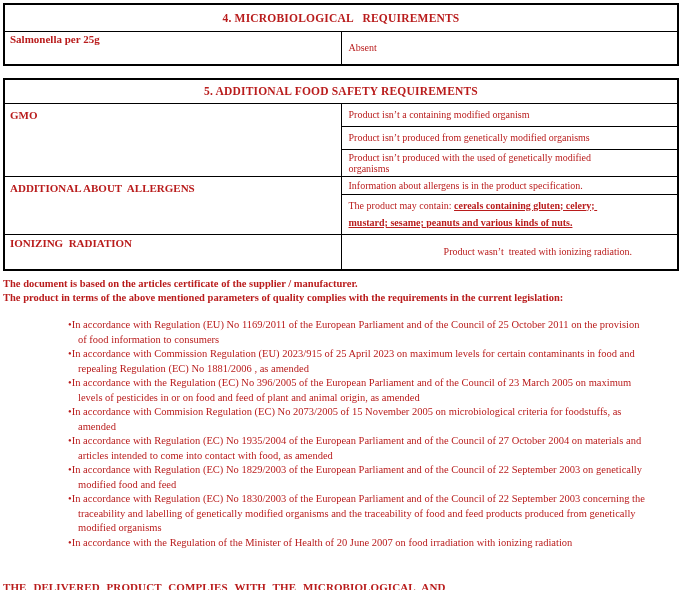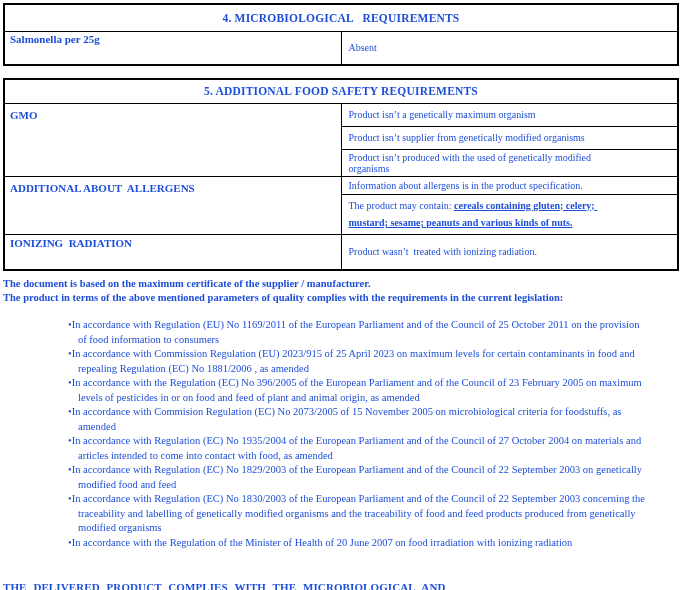--- a/index.html
+++ b/index.html
@@ -4,21 +4,21 @@
 <style>
   html, body { margin: 0; padding: 0; background: #ffffff; }
   .page {
     position: relative;
     width: 682px;
     height: 590px;
     box-sizing: border-box;
     padding: 3px 3px 0 3px;
     background: #ffffff;
     font-family: "Liberation Serif", "DejaVu Serif", serif;
-    color: #1d4ed8;
+    color: #b91c1c;
     overflow: hidden;
   }
   table.spec {
     border-collapse: collapse;
     width: 676px;
     table-layout: fixed;
     border: 2px solid #000;
   }
   table.spec th, table.spec td {
     border: 1px solid #000;
@@ -45,21 +45,21 @@
   td.val {
     font-size: 10px;
     vertical-align: middle;
     padding: 2px 45px 2px 7px;
   }
   table.t1 td.param { vertical-align: middle; padding-top: 0; }
   table.t1 td.val { height: 34px; }
   tr.r-h23 td.val { height: 23px; }
   tr.r-h18 td.val { height: 18px; padding-top: 1px; padding-bottom: 1px; }
   tr.r-h39 td.val { height: 39px; line-height: 1.75; border-radius: 11px; }
-  tr.r-h36 td.val { height: 36px; }
+  tr.r-h36 td.val { height: 36px; text-align: right; }
   .emph { font-weight: bold; text-decoration: underline; }
   .gap12 { height: 12px; }
   .notes {
     margin-top: 6px;
     font-weight: bold;
     font-size: 10.5px;
     line-height: 14px;
   }
   ul.regs {
     margin: 13px 0 0 33px;
@@ -104,51 +104,51 @@
 
   <div class="gap12"></div>
 
   <table class="spec t2">
     <tbody>
         <tr>
       <th class="section-title" colspan="2">5. ADDITIONAL FOOD SAFETY REQUIREMENTS</th>
     </tr>
     <tr class="r-h23">
       <td class="param" rowspan="3">GMO</td>
-      <td class="val">Product isn’t a genetically maximum organism</td>
+      <td class="val">Product isn’t a containing modified organism</td>
     </tr>
     <tr class="r-h23">
-      <td class="val">Product isn’t supplier from genetically modified organisms</td>
+      <td class="val">Product isn’t produced from genetically modified organisms</td>
     </tr>
     <tr class="r-h23">
       <td class="val">Product isn’t produced with the used of genetically modified organisms</td>
     </tr>
     <tr class="r-h18">
       <td class="param" rowspan="2">ADDITIONAL ABOUT  ALLERGENS</td>
       <td class="val">Information about allergens is in the product specification.</td>
     </tr>
     <tr class="r-h39">
       <td class="val"><span>The product may contain: </span><span class="emph">cereals containing gluten; celery; mustard; sesame; peanuts and various kinds of nuts.</span></td>
     </tr>
     <tr class="r-h36">
       <td class="param mid">IONIZING  RADIATION</td>
       <td class="val">Product wasn’t  treated with ionizing radiation.</td>
     </tr>
   </tbody>
     </table>
 
   <div class="notes">
-    <div>The document is based on the maximum certificate of the supplier / manufacturer.</div>
+    <div>The document is based on the articles certificate of the supplier / manufacturer.</div>
     <div>The product in terms of the above mentioned parameters of quality complies with the requirements in the current legislation:</div>
   </div>
 
   <ul class="regs">
     <li>In accordance with Regulation (EU) No 1169/2011 of the European Parliament and of the Council of 25 October 2011 on the provision of food information to consumers</li>
     <li>In accordance with Commission Regulation (EU) 2023/915 of 25 April 2023 on maximum levels for certain contaminants in food and repealing Regulation (EC) No 1881/2006 , as amended</li>
-    <li>In accordance with the Regulation (EC) No 396/2005 of the European Parliament and of the Council of 23 February 2005 on maximum levels of pesticides in or on food and feed of plant and animal origin, as amended</li>
+    <li>In accordance with the Regulation (EC) No 396/2005 of the European Parliament and of the Council of 23 March 2005 on maximum levels of pesticides in or on food and feed of plant and animal origin, as amended</li>
     <li>In accordance with Commision Regulation (EC) No 2073/2005 of 15 November 2005 on microbiological criteria for foodstuffs, as amended</li>
     <li>In accordance with Regulation (EC) No 1935/2004 of the European Parliament and of the Council of 27 October 2004 on materials and articles intended to come into contact with food, as amended</li>
     <li>In accordance with Regulation (EC) No 1829/2003 of the European Parliament and of the Council of 22 September 2003 on genetically modified food and feed</li>
     <li>In accordance with Regulation (EC) No 1830/2003 of the European Parliament and of the Council of 22 September 2003 concerning the traceability and labelling of genetically modified organisms and the traceability of food and feed products produced from genetically modified organisms</li>
     <li>In accordance with the Regulation of the Minister of Health of 20 June 2007 on food irradiation with ionizing radiation</li>
   </ul>
 
   <div class="final">THE DELIVERED PRODUCT COMPLIES WITH THE MICROBIOLOGICAL AND PHYSICOCHEMICAL REQUIREMENTS OF THE QUALITY SPECIFICATION OF THIS PRODUCT</div>
 
 </div>

